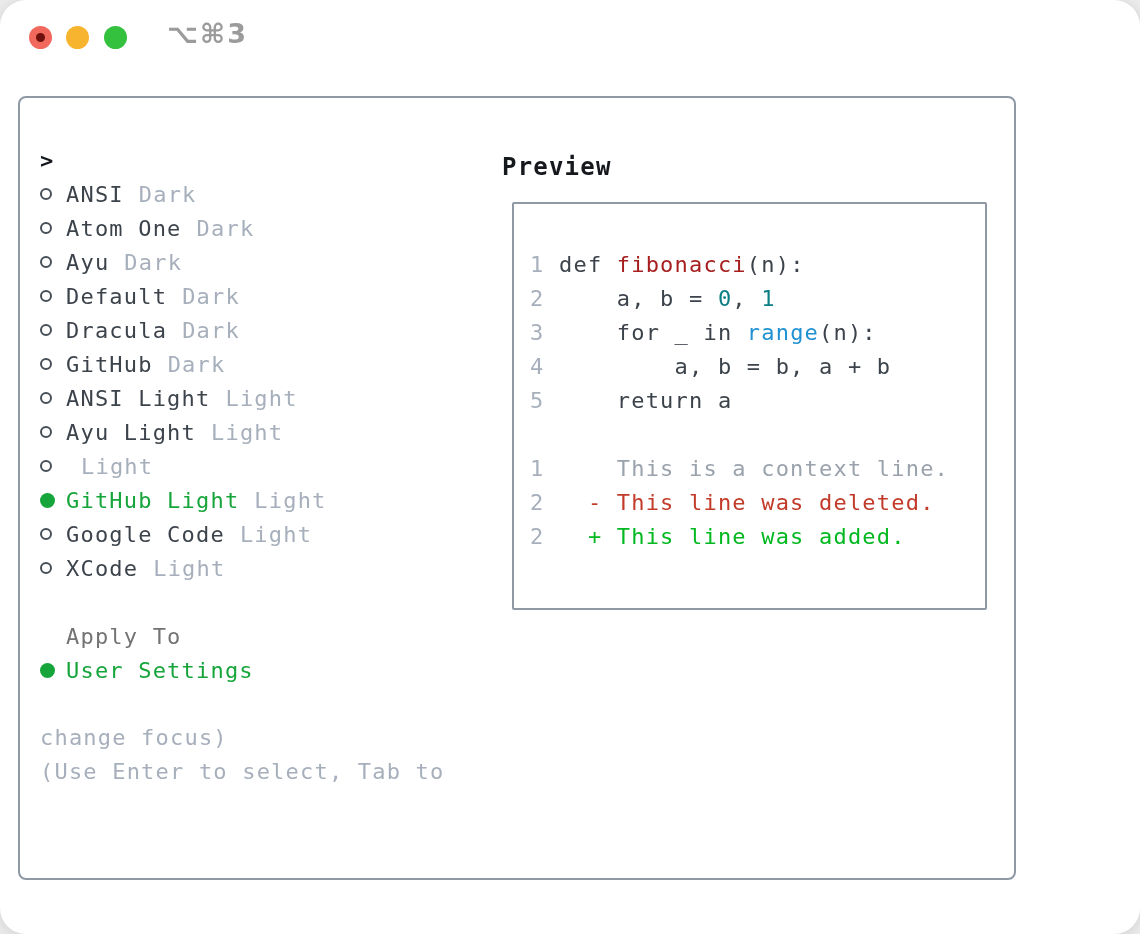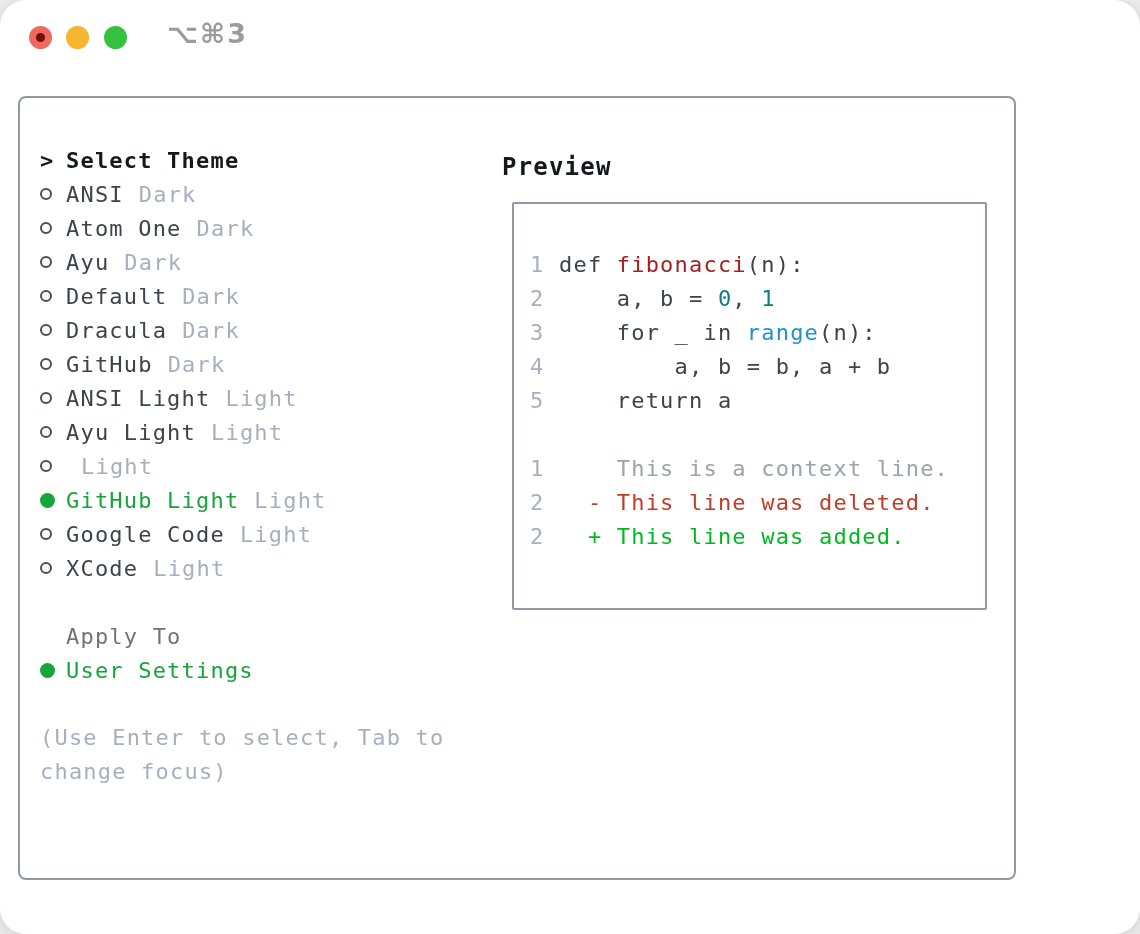--- a/index.html
+++ b/index.html
@@ -65,21 +65,20 @@
   </span>
   <span class="light yellow"></span>
   <span class="light green"></span>
   <span class="win-title">⌥⌘3</span>
 
   <div class="panel">
 
     <div class="left-col">
       <div class="row">
         <span class="prompt">&gt;</span>
-        <span class="hdr">Select Theme</span>
       </div>
 
       <div id="theme-list">
           <div class="row"><span class="marker"><span class="ring"></span></span><span class="name">ANSI</span><span class="tag">Dark</span></div>
           <div class="row"><span class="marker"><span class="ring"></span></span><span class="name">Atom One</span><span class="tag">Dark</span></div>
           <div class="row"><span class="marker"><span class="ring"></span></span><span class="name">Ayu</span><span class="tag">Dark</span></div>
           <div class="row"><span class="marker"><span class="ring"></span></span><span class="name">Default</span><span class="tag">Dark</span></div>
           <div class="row"><span class="marker"><span class="ring"></span></span><span class="name">Dracula</span><span class="tag">Dark</span></div>
           <div class="row"><span class="marker"><span class="ring"></span></span><span class="name">GitHub</span><span class="tag">Dark</span></div>
           <div class="row"><span class="marker"><span class="ring"></span></span><span class="name">ANSI Light</span><span class="tag">Light</span></div>
@@ -97,22 +96,22 @@
         <span class="hdr2">Apply To</span>
       </div>
 
       <div id="apply-list">
           <div class="row selected"><span class="marker"><span class="dotsel"></span></span><span class="name">User Settings</span></div>
         </div>
 
       <div class="row spacer"></div>
 
       <div class="help">
+        <div>change focus)</div>
         <div>(Use Enter to select, Tab to</div>
-        <div>change focus)</div>
       </div>
     </div>
 
     <div class="preview-header">Preview</div>
 
     <div class="preview-box">
       <div id="preview-lines">
           <div class="pline"><span class="lno">1</span><span class="ptext"><span class="tok-fg">def </span><span class="tok-func">fibonacci</span><span class="tok-fg">(n):</span></span></div>
           <div class="pline"><span class="lno">2</span><span class="ptext"><span class="tok-fg">    a, b = </span><span class="tok-num">0</span><span class="tok-fg">, </span><span class="tok-num">1</span></span></div>
           <div class="pline"><span class="lno">3</span><span class="ptext"><span class="tok-fg">    for _ in </span><span class="tok-blt">range</span><span class="tok-fg">(n):</span></span></div>

